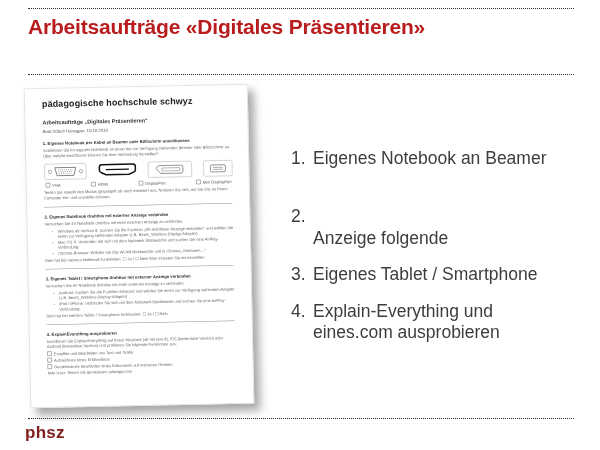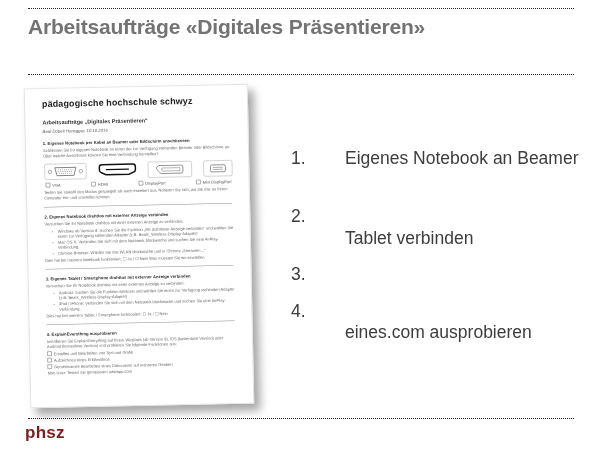--- a/index.html
+++ b/index.html
@@ -8,37 +8,37 @@
     background:#ffffff;
     font-family:"Liberation Sans","DejaVu Sans",sans-serif;
   }
   .rule{position:absolute;left:28px;width:546px;border-top:1px dotted #2b2b2b;height:0;}
   #rule-top{top:8px;}
   #rule-title{top:74px;}
   #rule-footer{top:418px;}
 
   #slide-title{
     position:absolute;left:28px;top:15px;
-    font-size:21px;font-weight:bold;color:#737373;
+    font-size:21px;font-weight:bold;color:#b91c1c;
     letter-spacing:-0.2px;white-space:nowrap;
   }
 
   #phsz-logo{
     position:absolute;left:25px;top:423px;
     font-size:17px;font-weight:bold;color:#7f1d1d;letter-spacing:0.3px;
   }
 
   
   #task-list{
     position:absolute;left:291px;top:148px;width:290px;
     color:#3d3d3d;font-size:17.5px;line-height:21.5px;
   }
   .task-item{display:flex;margin-bottom:15px;}
   .task-number{width:22px;flex:0 0 22px;}
-  .task-lines{flex:1;margin-left:32px;}
+  .task-lines{flex:1;}
 
   
   #paper{
     position:absolute;left:27px;top:86px;width:222px;height:318px;
     background:#fff;
     border:1px solid #e3e3e3;
     box-shadow:6px 7px 9px rgba(110,110,110,0.6);
     transform:rotate(-1.2deg);
     overflow:hidden;
   }
@@ -162,32 +162,32 @@
     <span class="task-number">1.</span>
     <span class="task-lines">
       <span>Eigenes Notebook an Beamer</span><br>
       <br>
     </span>
   </div>
   <div class="task-item">
     <span class="task-number">2.</span>
     <span class="task-lines">
       <br>
-      <span>Tablet verbinden</span>
+      <span>Anzeige folgende</span>
     </span>
   </div>
   <div class="task-item">
     <span class="task-number">3.</span>
     <span class="task-lines">
-      <br>
+      <span>Eigenes Tablet / Smartphone</span><br>
     </span>
   </div>
   <div class="task-item">
     <span class="task-number">4.</span>
     <span class="task-lines">
-      <br>
+      <span>Explain-Everything und</span><br>
       <span>eines.com ausprobieren</span>
     </span>
   </div>
 </div>
 
 <div class="rule" id="rule-footer"></div>
 <div id="phsz-logo">phsz</div>
 
 </body></html>

